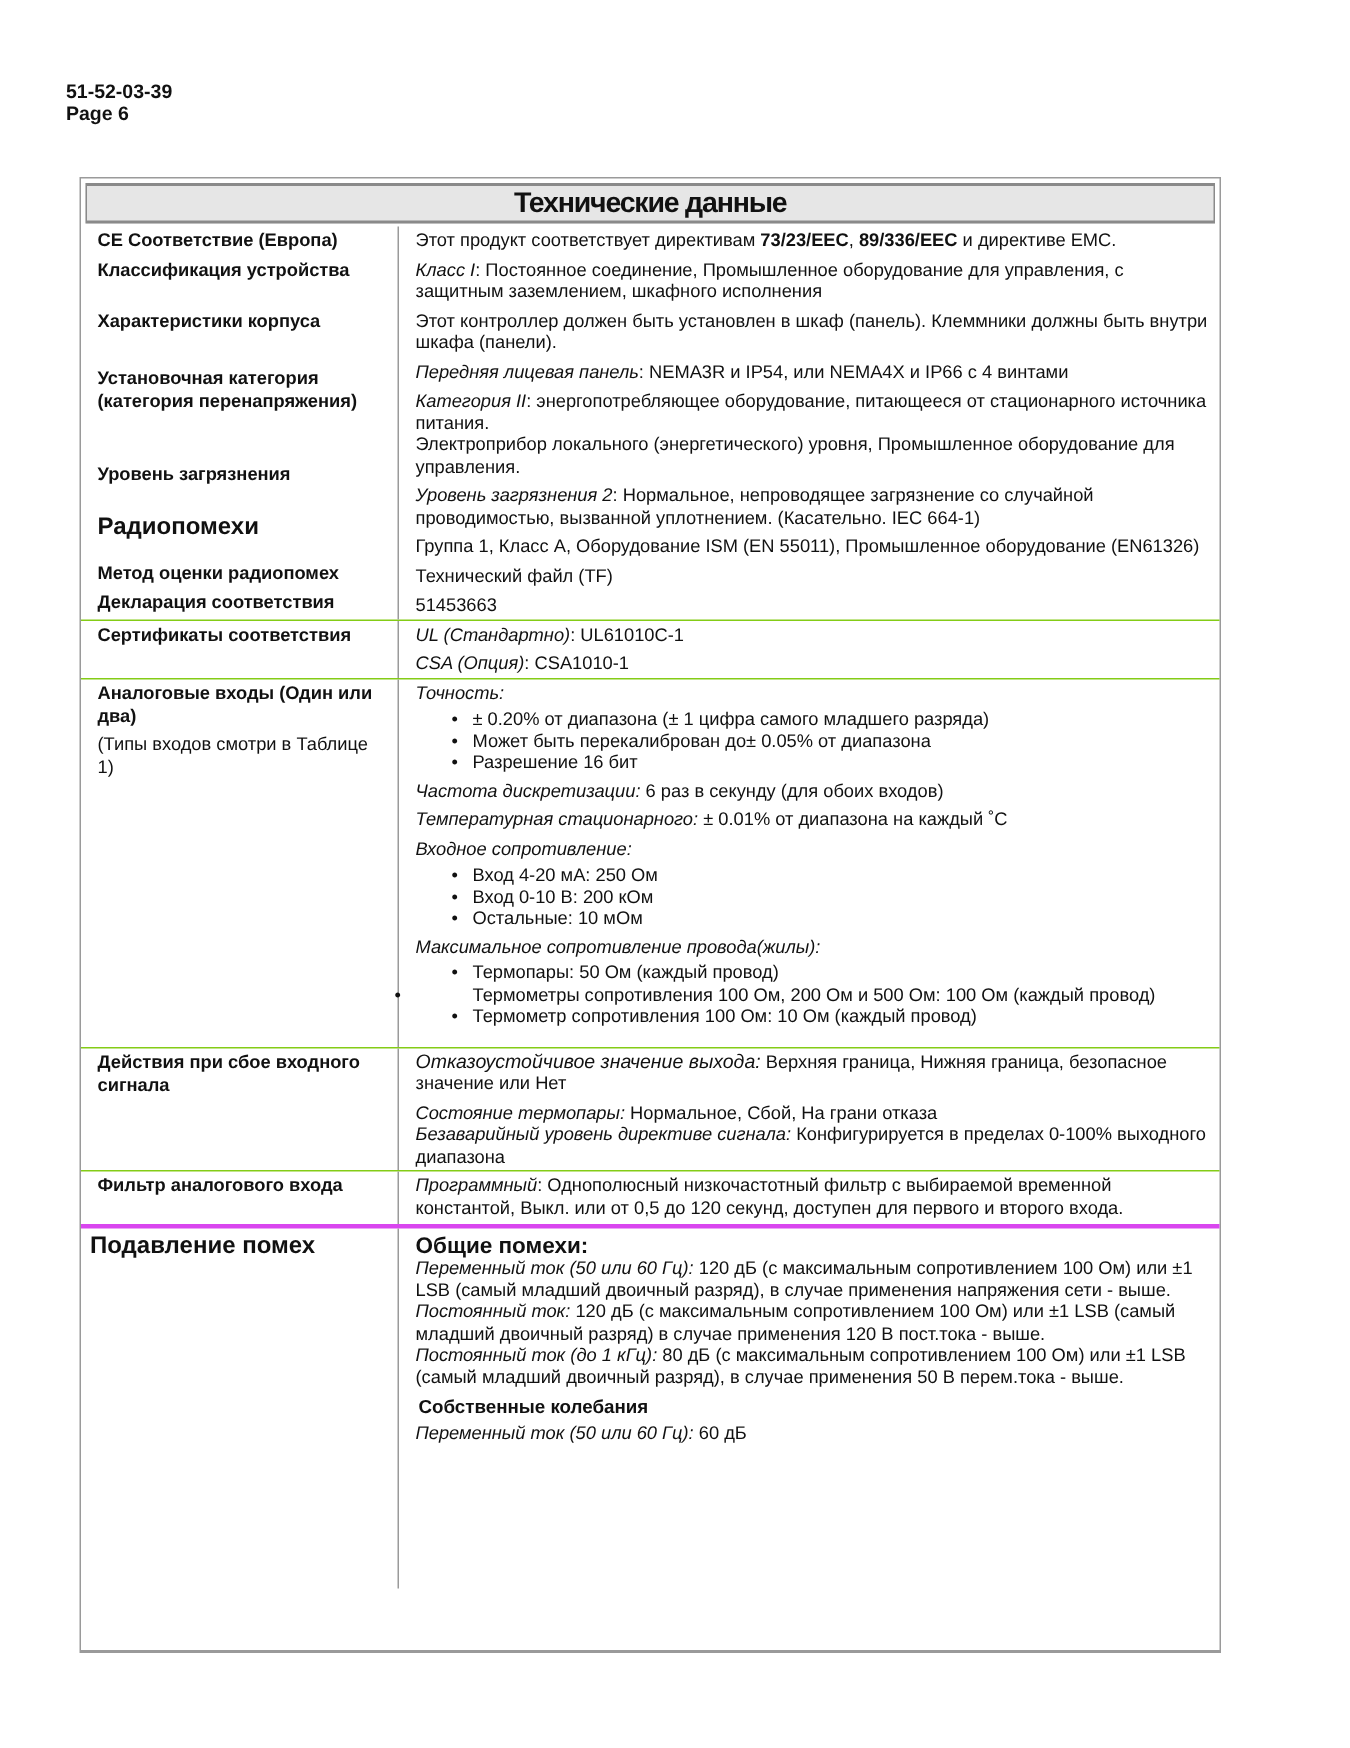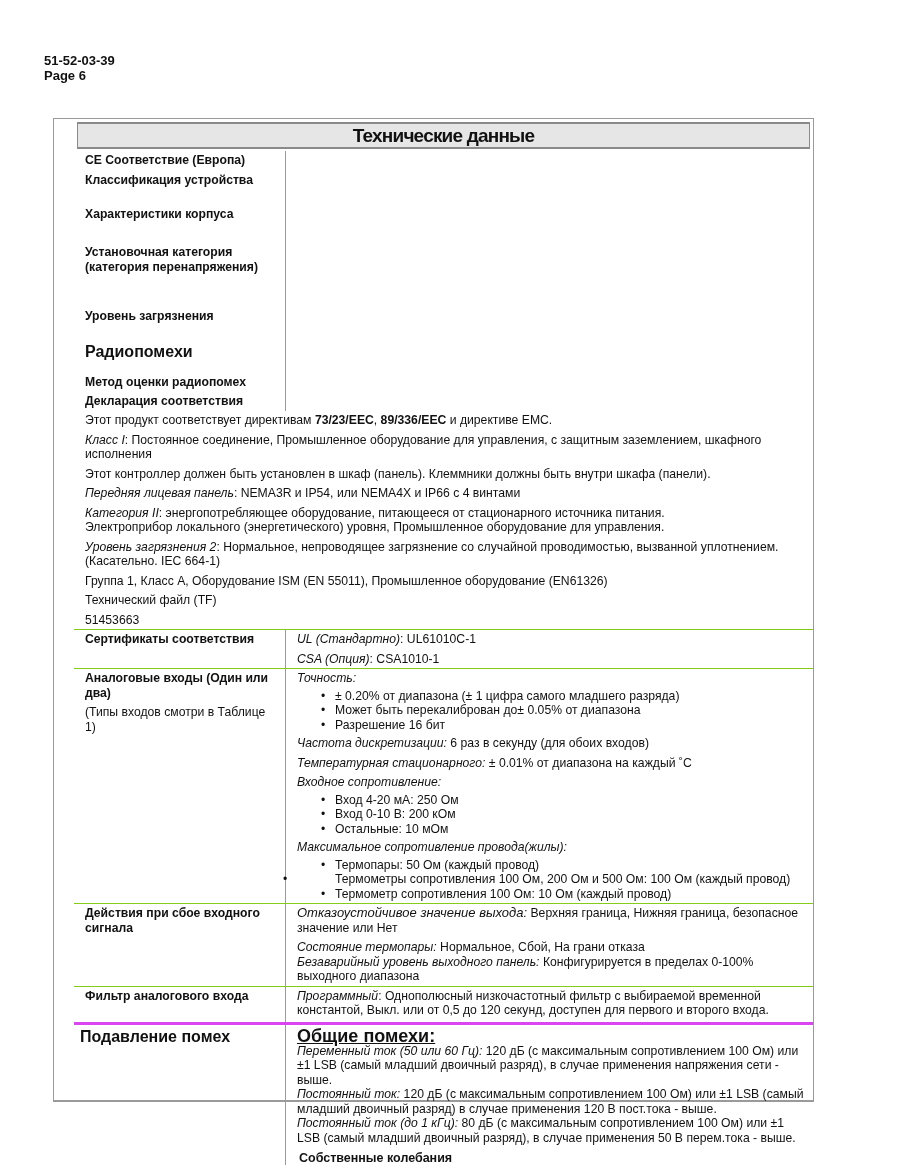--- a/index.html
+++ b/index.html
@@ -1,34 +1,34 @@
 <!DOCTYPE html>
 <html><head>
 <meta charset="utf-8">
 <style>
   html, body { margin:0; padding:0; background:#ffffff; }
   body { width:900px; height:1165px; position:relative; font-family:"Liberation Sans", sans-serif; color:#111; }
   .docid { position:absolute; left:44px; top:53px; font-weight:bold; font-size:13px; line-height:15px; }
-  .tbl { position:absolute; left:53px; top:118px; width:761px; height:984px; border:1px solid #9a9a9a; border-bottom:2px solid #9a9a9a; box-sizing:border-box;padding-left:20px; }
+  .tbl { position:absolute; left:53px; top:118px; width:761px; height:984px; border:1px solid #9a9a9a; border-bottom:2px solid #9a9a9a; box-sizing:border-box; }
   .title-bar { margin:3px 3px 0 3px; height:27px; background:#e6e6e6; border-top:2px solid #8a8a8a; border-bottom:2px solid #8a8a8a; border-left:1px solid #8a8a8a; border-right:1px solid #8a8a8a; box-sizing:border-box; text-align:center; font-weight:bold; font-size:19px; line-height:24px; letter-spacing:-0.8px; }
   .row { display:flex; border-top:1px solid #84cc16; }
-  .row.first { border-top:none; margin-top:2px;flex-direction:column; }
+  .row.first { border-top:none; margin-top:2px; }
   .lcol { width:212px; box-sizing:border-box; padding:2px 6px 2px 11px; border-right:1px solid #9a9a9a; font-size:12.2px; line-height:15px; }
   .rcol { flex:1; box-sizing:border-box; padding:2px 8px 2px 11px; font-size:12.2px; line-height:14.5px; }
   .lab { font-weight:bold; display:block; }
   .lab.big { font-size:16px; }
   .sub { display:block; }
   i { font-style:italic; }
   b { font-weight:bold;text-align:center; }
   .p { margin:0 0 5px 0; }
   .p.tight { margin:0; }
   ul { margin:0 0 4px 0; padding:0 0 0 38px; list-style:none; }
   ul li { position:relative; }
   ul li::before { content:"•"; position:absolute; left:-14px; }
-  .heading-big { font-weight:bold; font-size:18px; line-height:15px;text-decoration:underline; }
+  .heading-big { font-weight:bold; font-size:15px; line-height:15px; }
   .heading-med { font-weight:bold; font-size:12.5px; line-height:15px; margin-top:6px; margin-bottom:2px; padding-left:2px; }
 </style>
 </head>
 <body>
 
 <div class="docid">
   <div>51-52-03-39</div>
   <div>Page 6</div>
 </div>
 
@@ -84,36 +84,36 @@
       </ul>
       <div class="p"><i>Частота дискретизации:</i><span> 6 раз в секунду (для обоих входов)</span></div>
       <div class="p"><i>Температурная стационарного:</i><span> ± 0.01% от диапазона на каждый ˚C</span></div>
       <div class="p tight" style="margin-bottom:3px"><i>Входное сопротивление:</i></div>
       <ul>
         <li>Вход 4-20 мА: 250 Ом</li>
         <li>Вход 0-10 В: 200 кОм</li>
         <li>Остальные: 10 мОм</li>
       </ul>
       <div class="p tight" style="margin-bottom:3px"><i>Максимальное сопротивление провода(жилы):</i></div>
-      <ul style="margin-bottom:0">
+      <ul style="margin-bottom:11px">
         <li>Термопары: 50 Ом (каждый провод)</li>
         <li style="margin-left:-38px;padding-left:38px">Термометры сопротивления 100 Ом, 200 Ом и 500 Ом: 100 Ом (каждый провод)</li>
         <li>Термометр сопротивления 100 Ом: 10 Ом (каждый провод)</li>
       </ul>
     </div>
   </div>
 
   <div class="row">
     <div class="lcol">
       <span class="lab">Действия при сбое входного сигнала</span>
     </div>
     <div class="rcol">
       <div class="p"><i style="font-size:13px">Отказоустойчивое значение выхода:</i><span> Верхняя граница, Нижняя граница, безопасное значение или Нет</span></div>
       <div class="p tight"><i>Состояние термопары:</i><span> Нормальное, Сбой, На грани отказа</span></div>
-      <div class="p tight"><i>Безаварийный уровень выходного панель:</i><span> Конфигурируется в пределах 0-100% выходного диапазона</span></div>
+      <div class="p tight"><i>Безаварийный уровень директиве сигнала:</i><span> Конфигурируется в пределах 0-100% выходного диапазона</span></div>
     </div>
   </div>
 
   <div class="row">
     <div class="lcol">
       <span class="lab">Фильтр аналогового входа</span>
     </div>
     <div class="rcol" style="padding-bottom:4px">
       <div class="p tight"><i>Программный</i><span>: Однополюсный низкочастотный фильтр с выбираемой временной константой, Выкл. или от 0,5 до 120 секунд, доступен для первого и второго входа.</span></div>
     </div>

